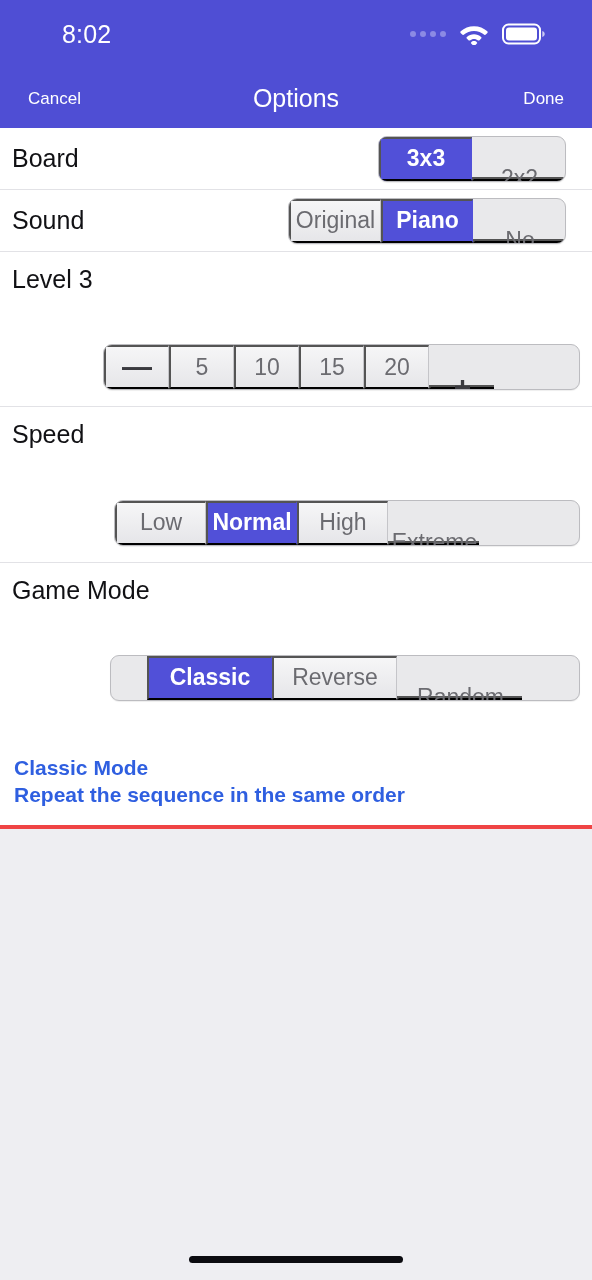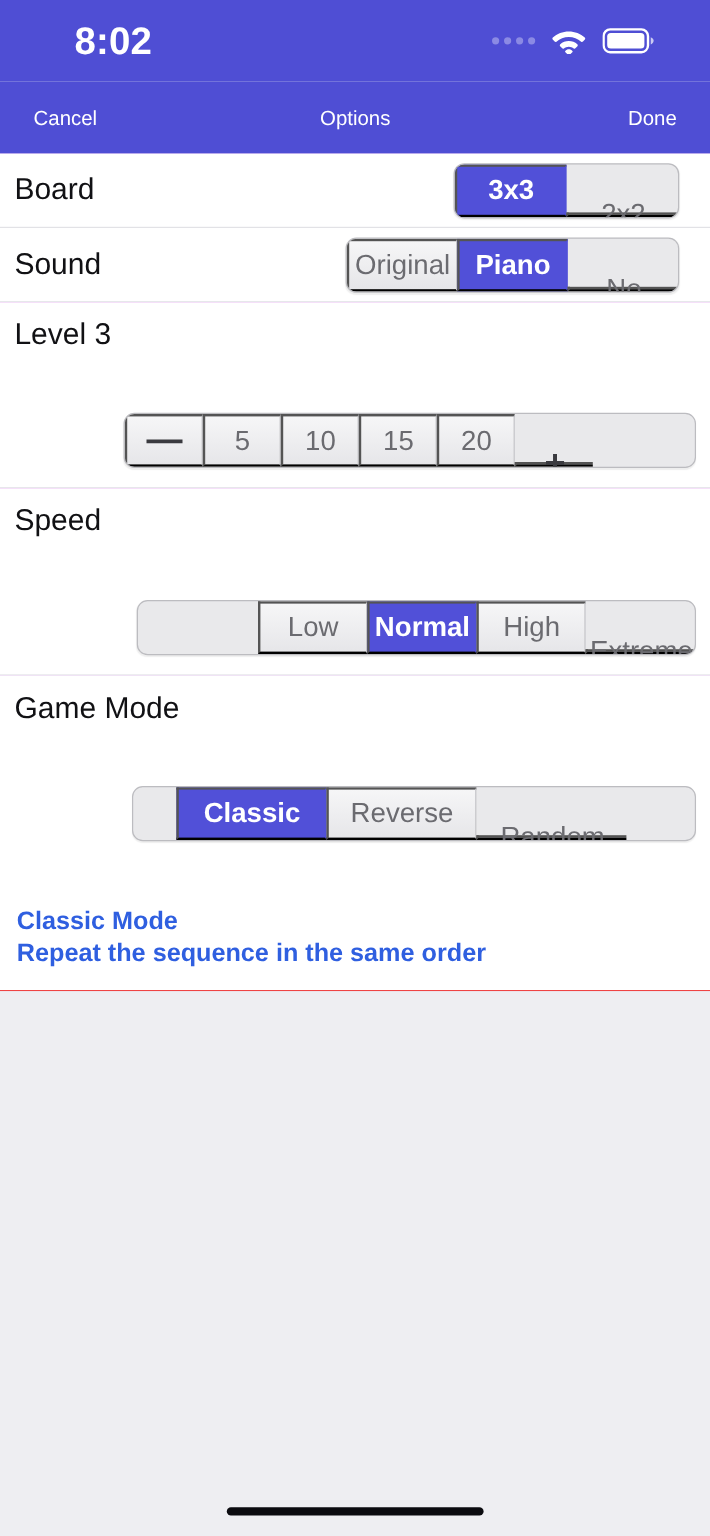--- a/index.html
+++ b/index.html
@@ -31,22 +31,22 @@
     background: #4f4ed4;
     display: flex;
     align-items: center;
     justify-content: space-between;
     padding: 0 30px 0 0;
     flex: none;
     position: relative;
   }
   .status-time {
     color: #ffffff;
-    font-size: 32px;
-    font-weight: bold;
+    font-size: 25px;
+    font-weight: normal;
     letter-spacing: 0.2px;
     padding-left: 62px;
     line-height: 1;
   }
   .status-right {
     display: flex;
     align-items: center;
     gap: 13px;
     padding-right: 16px;
   }
@@ -85,30 +85,30 @@
     font-family: inherit;
     cursor: pointer;
     white-space: nowrap;
   }
   .nav-btn.done { font-weight: normal; }
   .nav-title {
     position: absolute;
     left: 0; right: 0;
     text-align: center;
     color: #ffffff;
-    font-size: 17px;
+    font-size: 25px;
     line-height: 1;
     pointer-events: none;
   }
 
   
   .table {
     background: #d946ef;
     flex: none;
-    border-bottom: 1px solid #ef4444;
+    border-bottom: 4px solid #ef4444;
   }
   .row {
     position: relative;
     background: #ffffff;
     border-bottom: 1px solid #e2e2e6;
   }
   .row:last-child { border-bottom: none; }
 
   .row-inline {
     height: 61px;
@@ -174,21 +174,21 @@
   .seg-board { position: absolute; right: 26px; top: 50%; transform: translateY(-50%); }
   .seg-board .seg-item { width: 93px; padding: 0; }
 
   .seg-sound { position: absolute; right: 26px; top: 50%; transform: translateY(-50%); }
   .seg-sound .seg-item { width: 92px; padding: 0; }
 
   .seg-level { margin-left: 91px; }
   .seg-level .seg-item { width: 65px; padding: 0; }
   .seg-level .seg-item.stepper-glyph { width: 65px; }
 
-  .seg-speed { margin-left: 102px; justify-content: flex-end; }
+  .seg-speed { margin-left: 102px; }
   .seg-speed .seg-item { width: 91px; padding: 0; }
 
   .seg-mode { margin-left: 98px; padding-left: 36px; }
   .seg-mode .seg-item { width: 125px; padding: 0; }
 
   
   .hint {
     margin-top: 14px;
     padding: 0 2px;
   }

